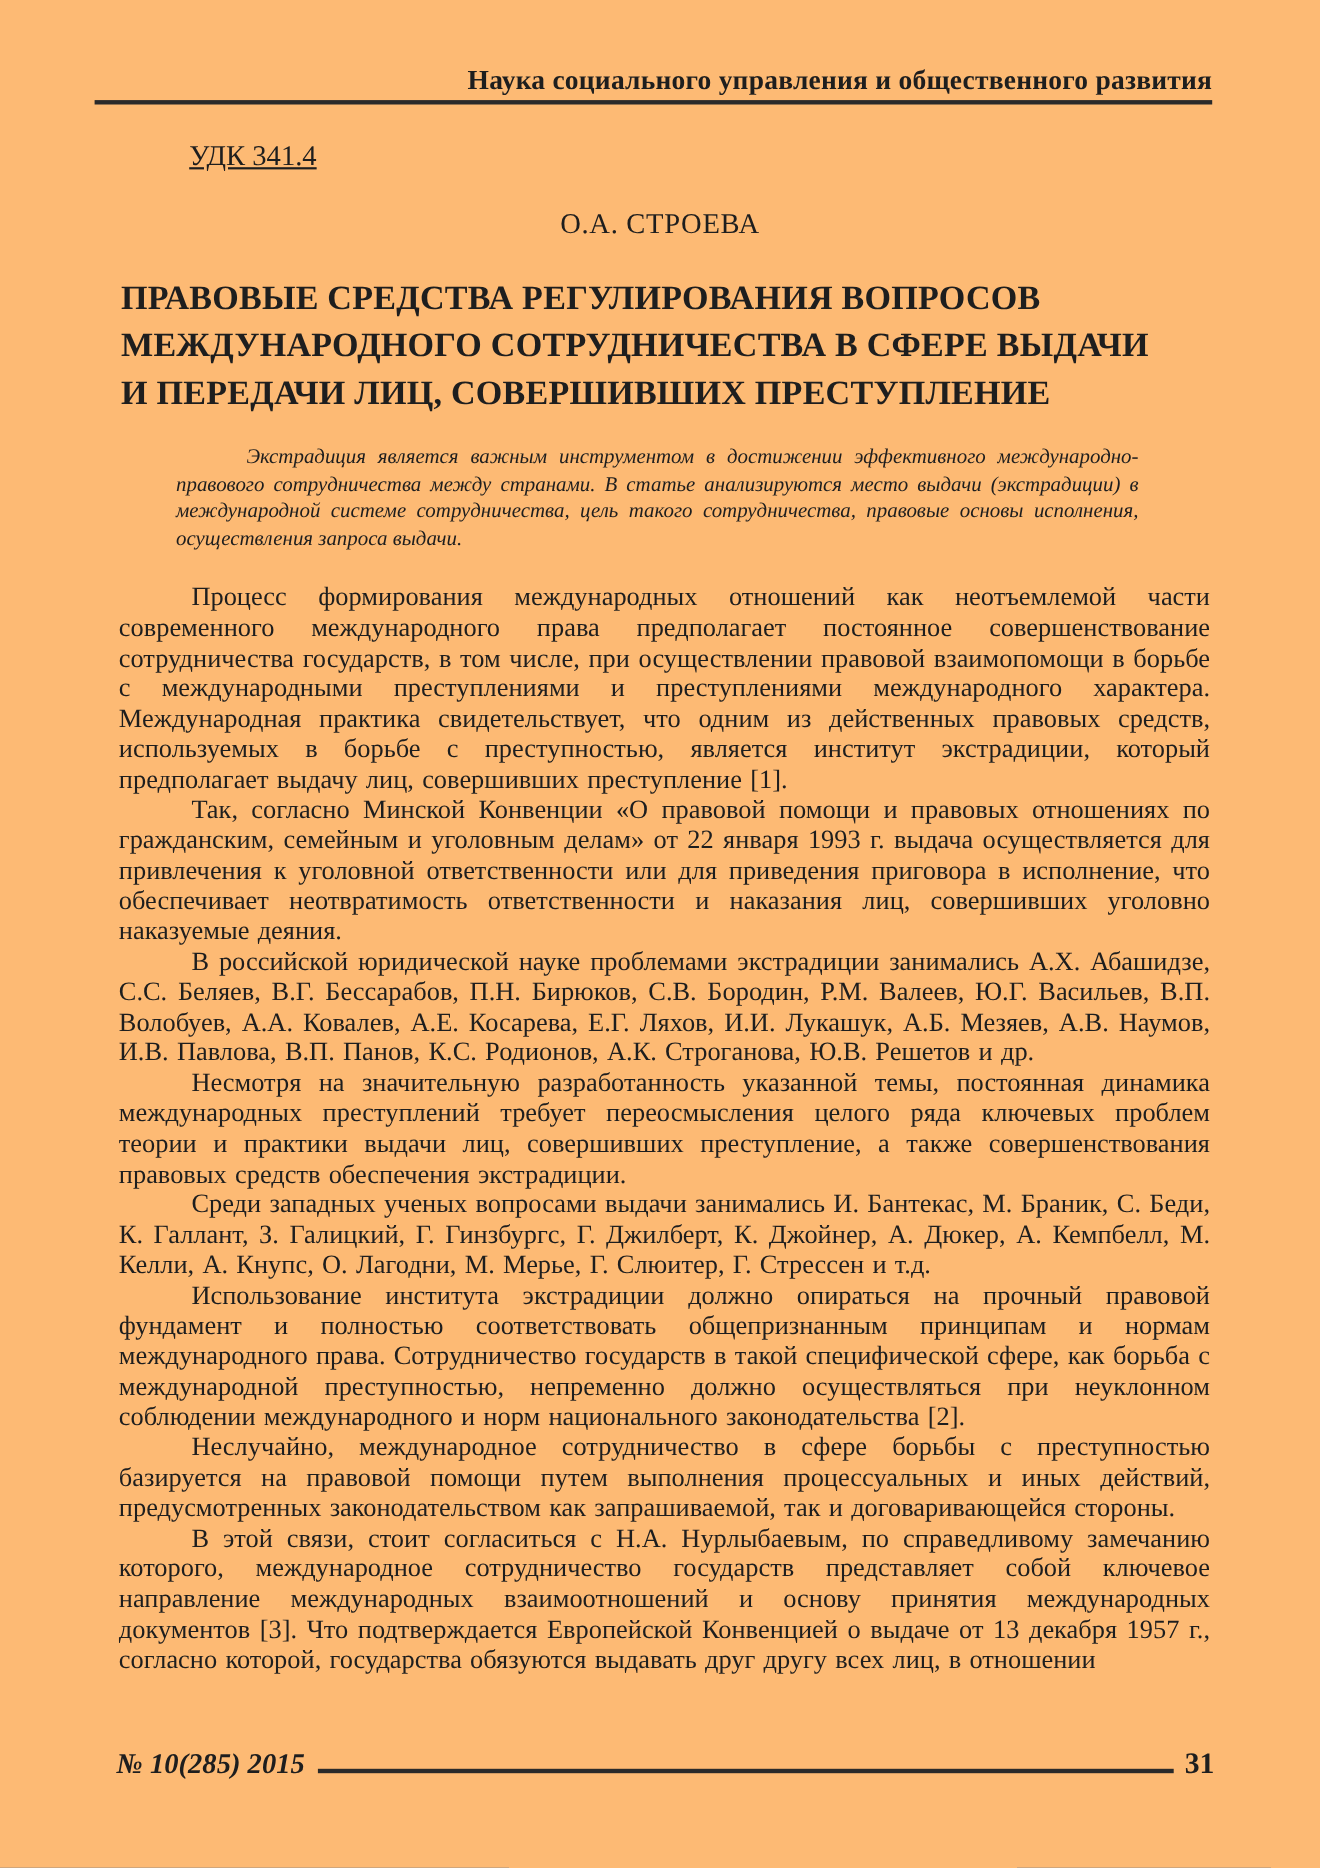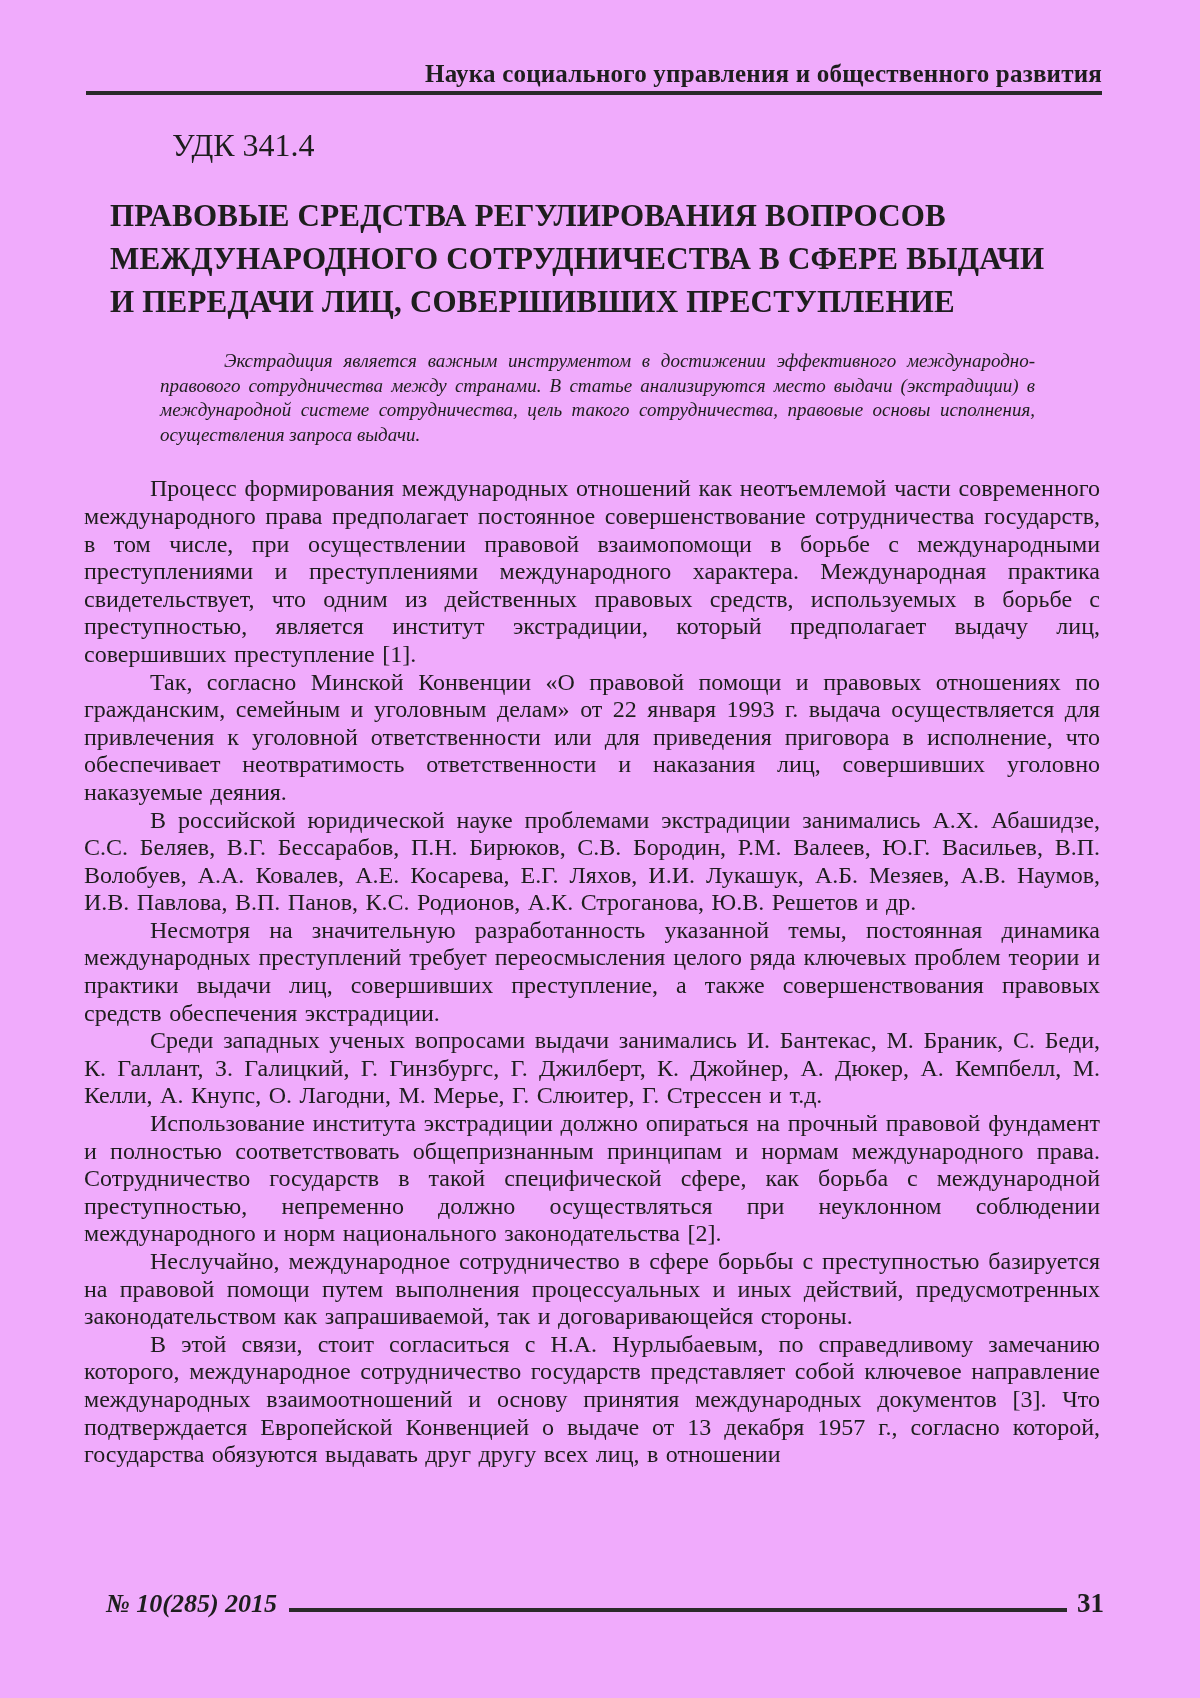--- a/index.html
+++ b/index.html
@@ -5,42 +5,43 @@
   html, body {
     margin: 0;
     padding: 0;
     background: #888;
   }
   .page {
     position: relative;
     width: 1200px;
     height: 1698px;
     margin: 0 auto;
-    background: #f0abfc;
+    background: #fdba74;
     color: #1e1e1e;
     font-family: "Liberation Serif", "DejaVu Serif", serif;
     box-sizing: border-box;
     padding-top: 60px;
     overflow: hidden;
   }
   .journal-header {
     margin: 0 98px 0 86px;
     border-bottom: 4px solid #2a2a2a;
     text-align: right;
     padding-bottom: 3px;
   }
   .journal-title {
     font-weight: 700;
     font-size: 25px;
     letter-spacing: 0.2px;
     white-space: nowrap;
   }
   .udc {
     margin: 32px 104px 0 172px;
-    font-size: 32px;
+    font-size: 26px;
+    text-decoration: underline;
   }
   .author {
     margin-top: 32px;
     text-align: center;
     font-size: 26px;
     letter-spacing: 0.6px;
   }
   .title {
     margin: 30px auto 0;
     width: 980px;
@@ -54,21 +55,21 @@
   .abstract {
     margin: 26px 165px 0 160px;
     font-style: italic;
     font-size: 19px;
     line-height: 24.6px;
     text-align: justify;
   }
   .abstract p { margin: 0; text-indent: 64px; }
   .kw-label { font-weight: 700; }
   .body-text {
-    margin: 28px 100px 0 84px;
+    margin: 28px 100px 0 108px;
     font-size: 24px;
     line-height: 27.6px;
     text-align: justify;
     max-height: 1078px;
     overflow: hidden;
   }
   .body-text p {
     margin: 0;
     text-indent: 66px;
     word-spacing: 1.5px;
@@ -105,20 +106,21 @@
 <body>
 
 <div class="page">
 
   <div class="journal-header">
     <span class="journal-title">Наука социального управления и общественного развития</span>
   </div>
 
   <div class="udc">УДК 341.4</div>
 
+  <div class="author">О.А. СТРОЕВА</div>
 
   <h1 class="title">
     <span class="title-line">ПРАВОВЫЕ СРЕДСТВА РЕГУЛИРОВАНИЯ ВОПРОСОВ</span>
     <span class="title-line">МЕЖДУНАРОДНОГО СОТРУДНИЧЕСТВА В СФЕРЕ ВЫДАЧИ</span>
     <span class="title-line">И ПЕРЕДАЧИ ЛИЦ, СОВЕРШИВШИХ ПРЕСТУПЛЕНИЕ</span>
   </h1>
 
   <div class="abstract">
     <p class="abstract-text">Экстрадиция является важным инструментом в достижении эффективного международно-правового сотрудничества между странами. В статье анализируются место выдачи (экстрадиции) в международной системе сотрудничества, цель такого сотрудничества, правовые основы исполнения, осуществления запроса выдачи.</p>
   </div>

